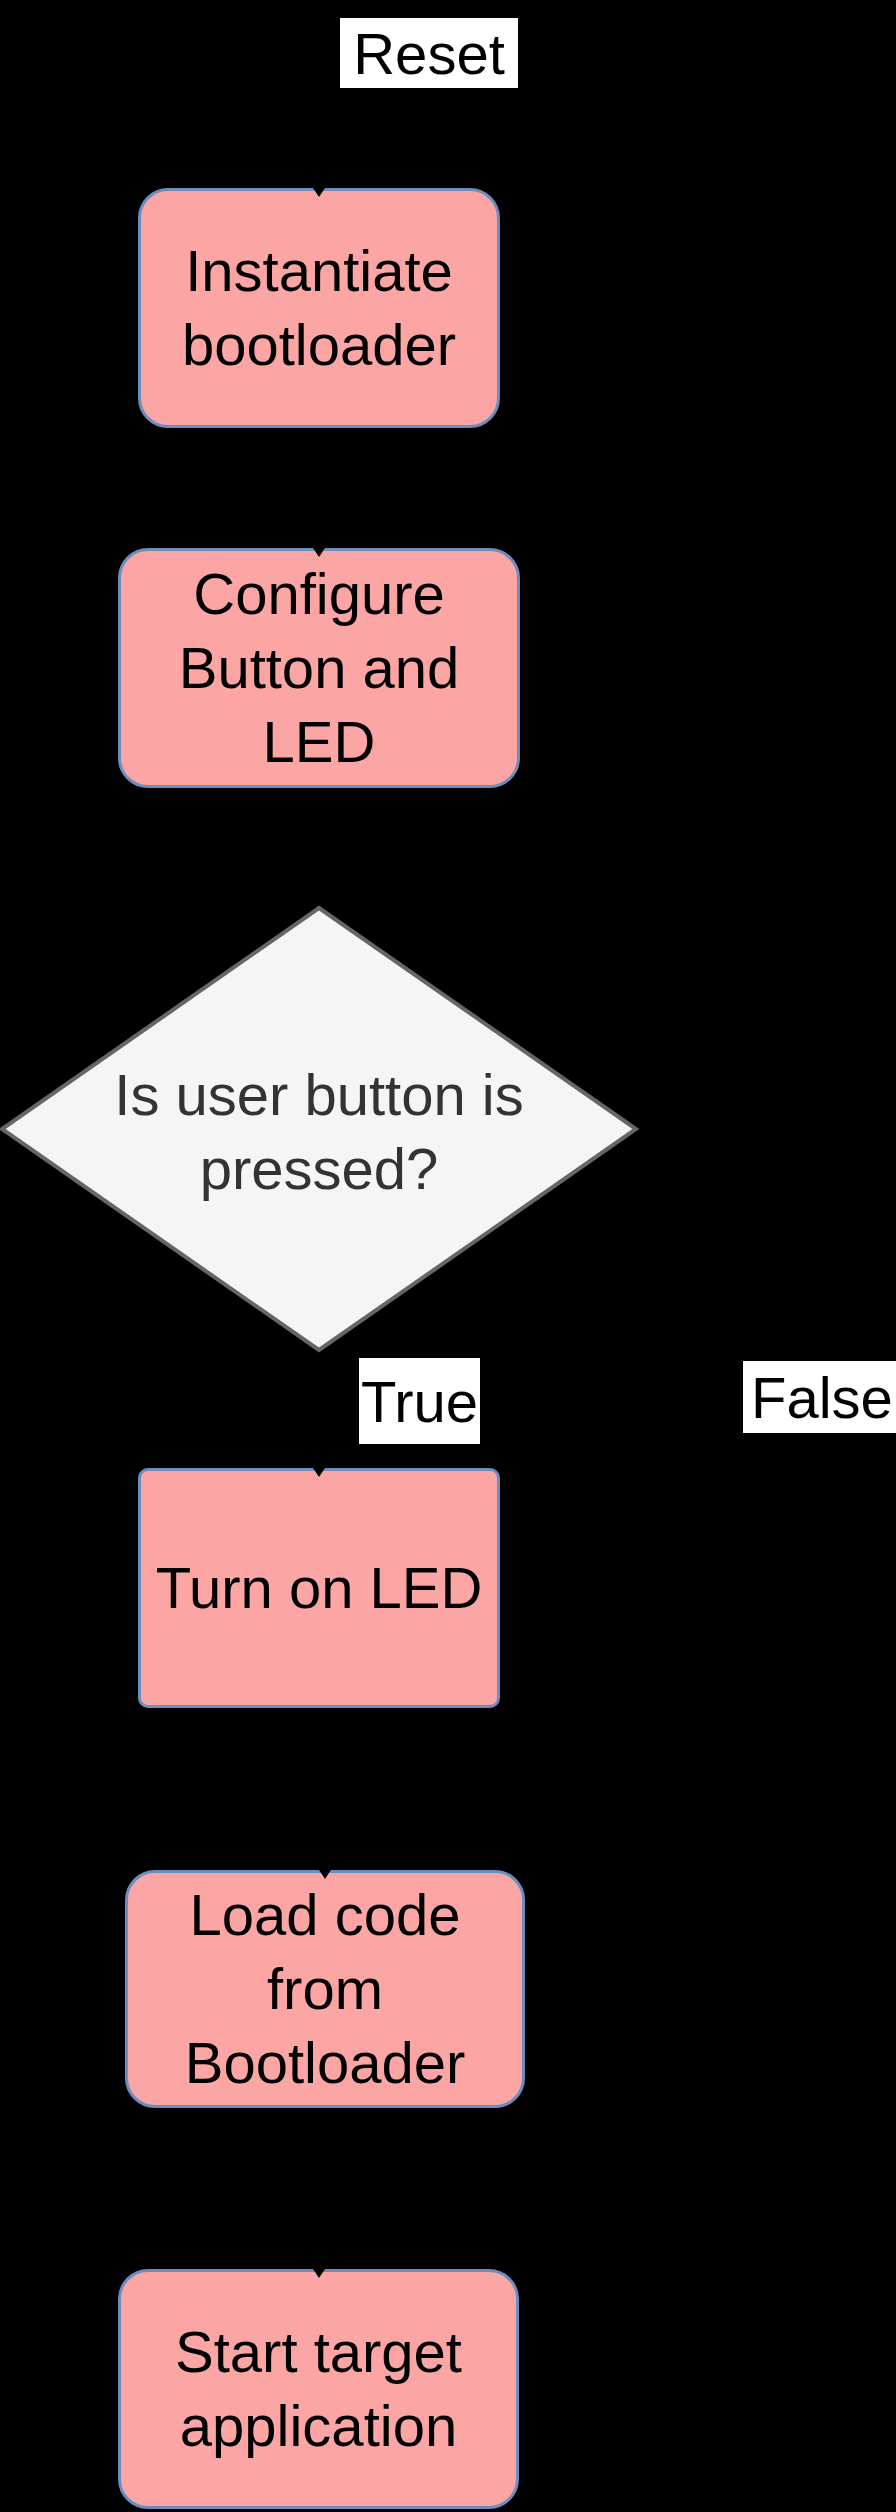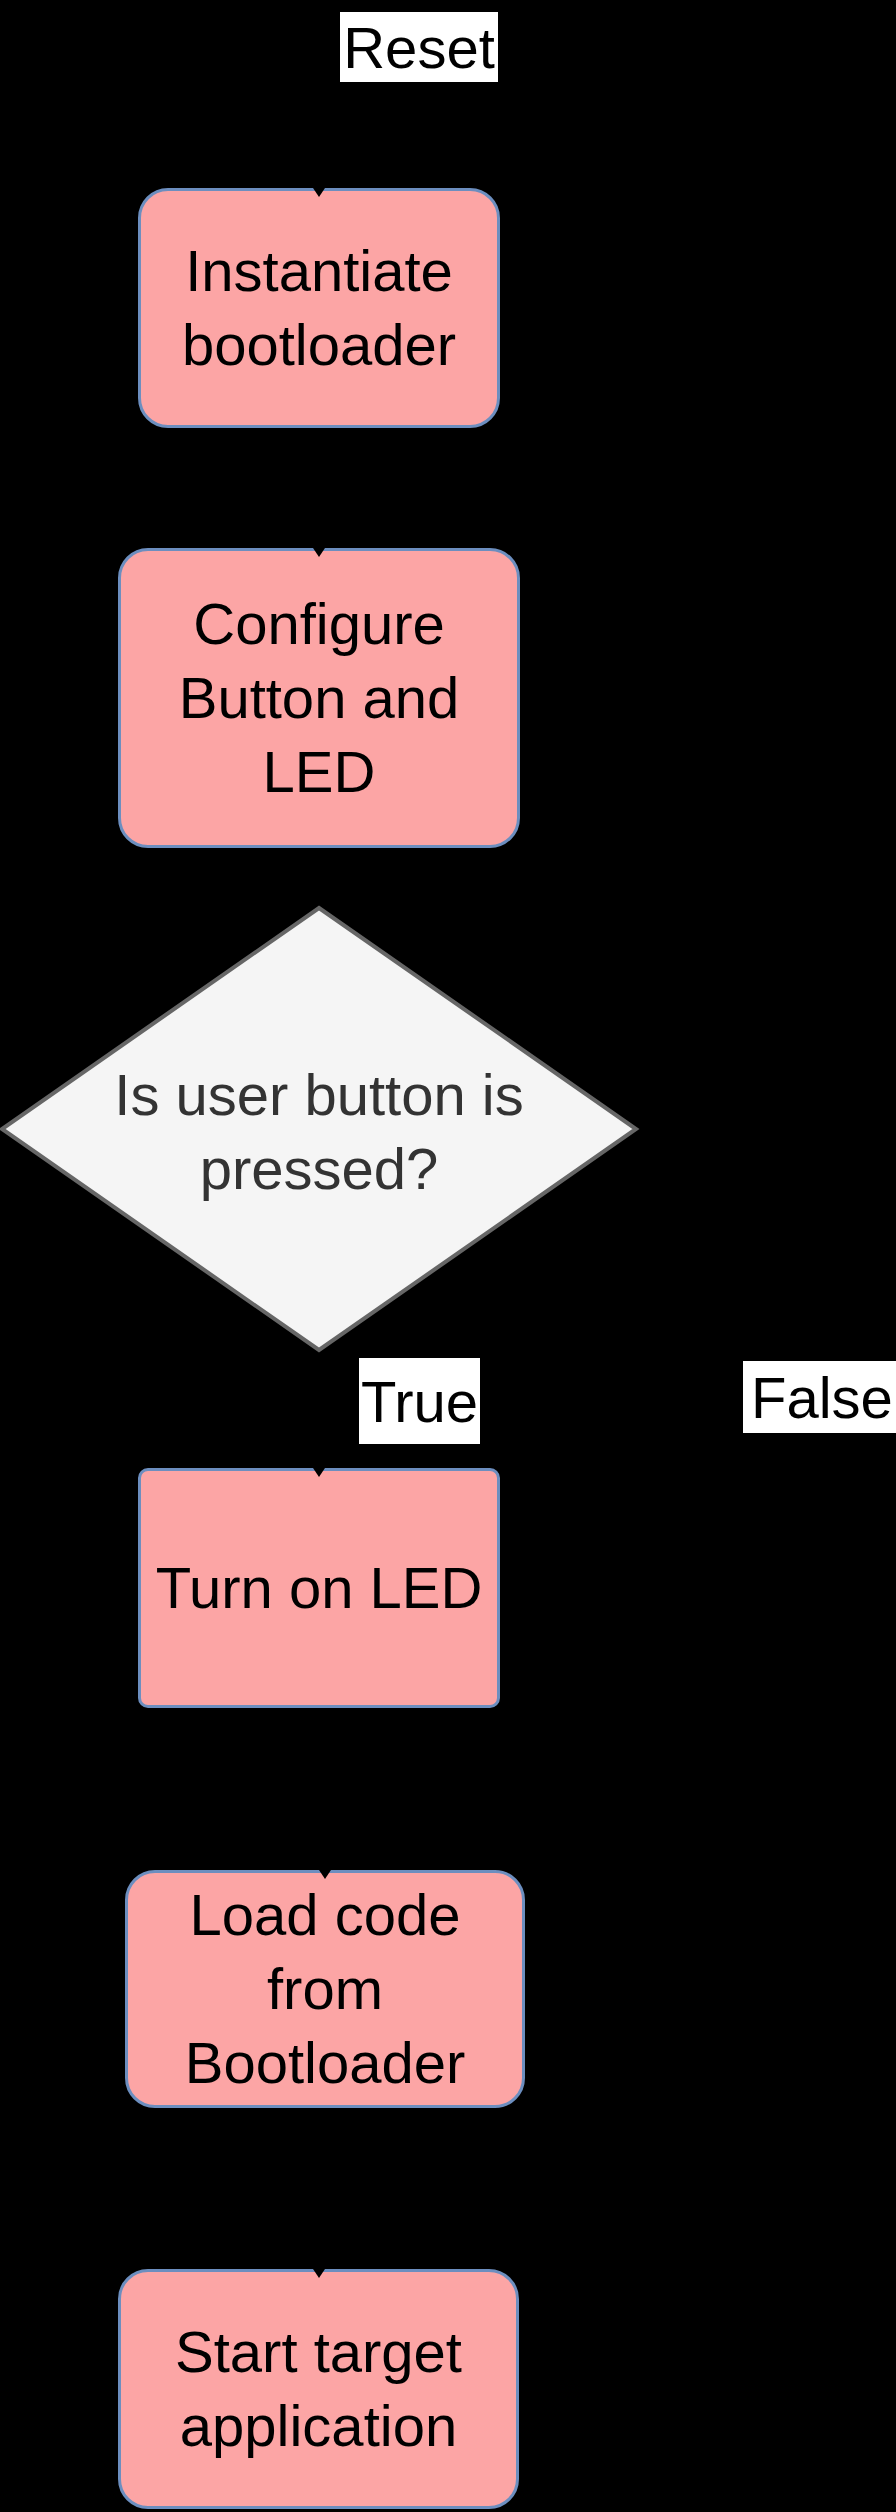--- a/index.html
+++ b/index.html
@@ -56,26 +56,26 @@
     top: 1058px;
     width: 634px;
     text-align: center;
     color: #333333;
     font-size: 58px;
     line-height: 74px;
     white-space: pre-line;
   }
   
   #node-instantiate { left: 138px; top: 188px;  width: 362px; height: 240px; }
-  #node-configure   { left: 118px; top: 548px;  width: 402px; height: 300px; }
+  #node-configure   { left: 118px; top: 548px;  width: 402px; height: 240px; }
   #node-turn-on-led { left: 138px; top: 1468px; width: 362px; height: 240px; border-radius: 10px; }
   #node-load-code   { left: 125px; top: 1870px; width: 400px; height: 238px; }
   #node-start-app   { left: 118px; top: 2269px; width: 401px; height: 240px; }
   
-  #label-reset { left: 340px; top: 12px;    width: 158px; height: 70px; }
+  #label-reset { left: 340px; top: 18px;    width: 178px; height: 70px; }
   #label-true  { left: 359px; top: 1358px; width: 121px; height: 86px; }
   #label-false { left: 743px; top: 1361px; width: 170px; height: 72px; justify-content: flex-start; padding-left: 8px; }
 </style>
 </head>
 <body>
 
 <div class="canvas">
 
   <div class="edge-label" id="label-reset">Reset</div>
 

